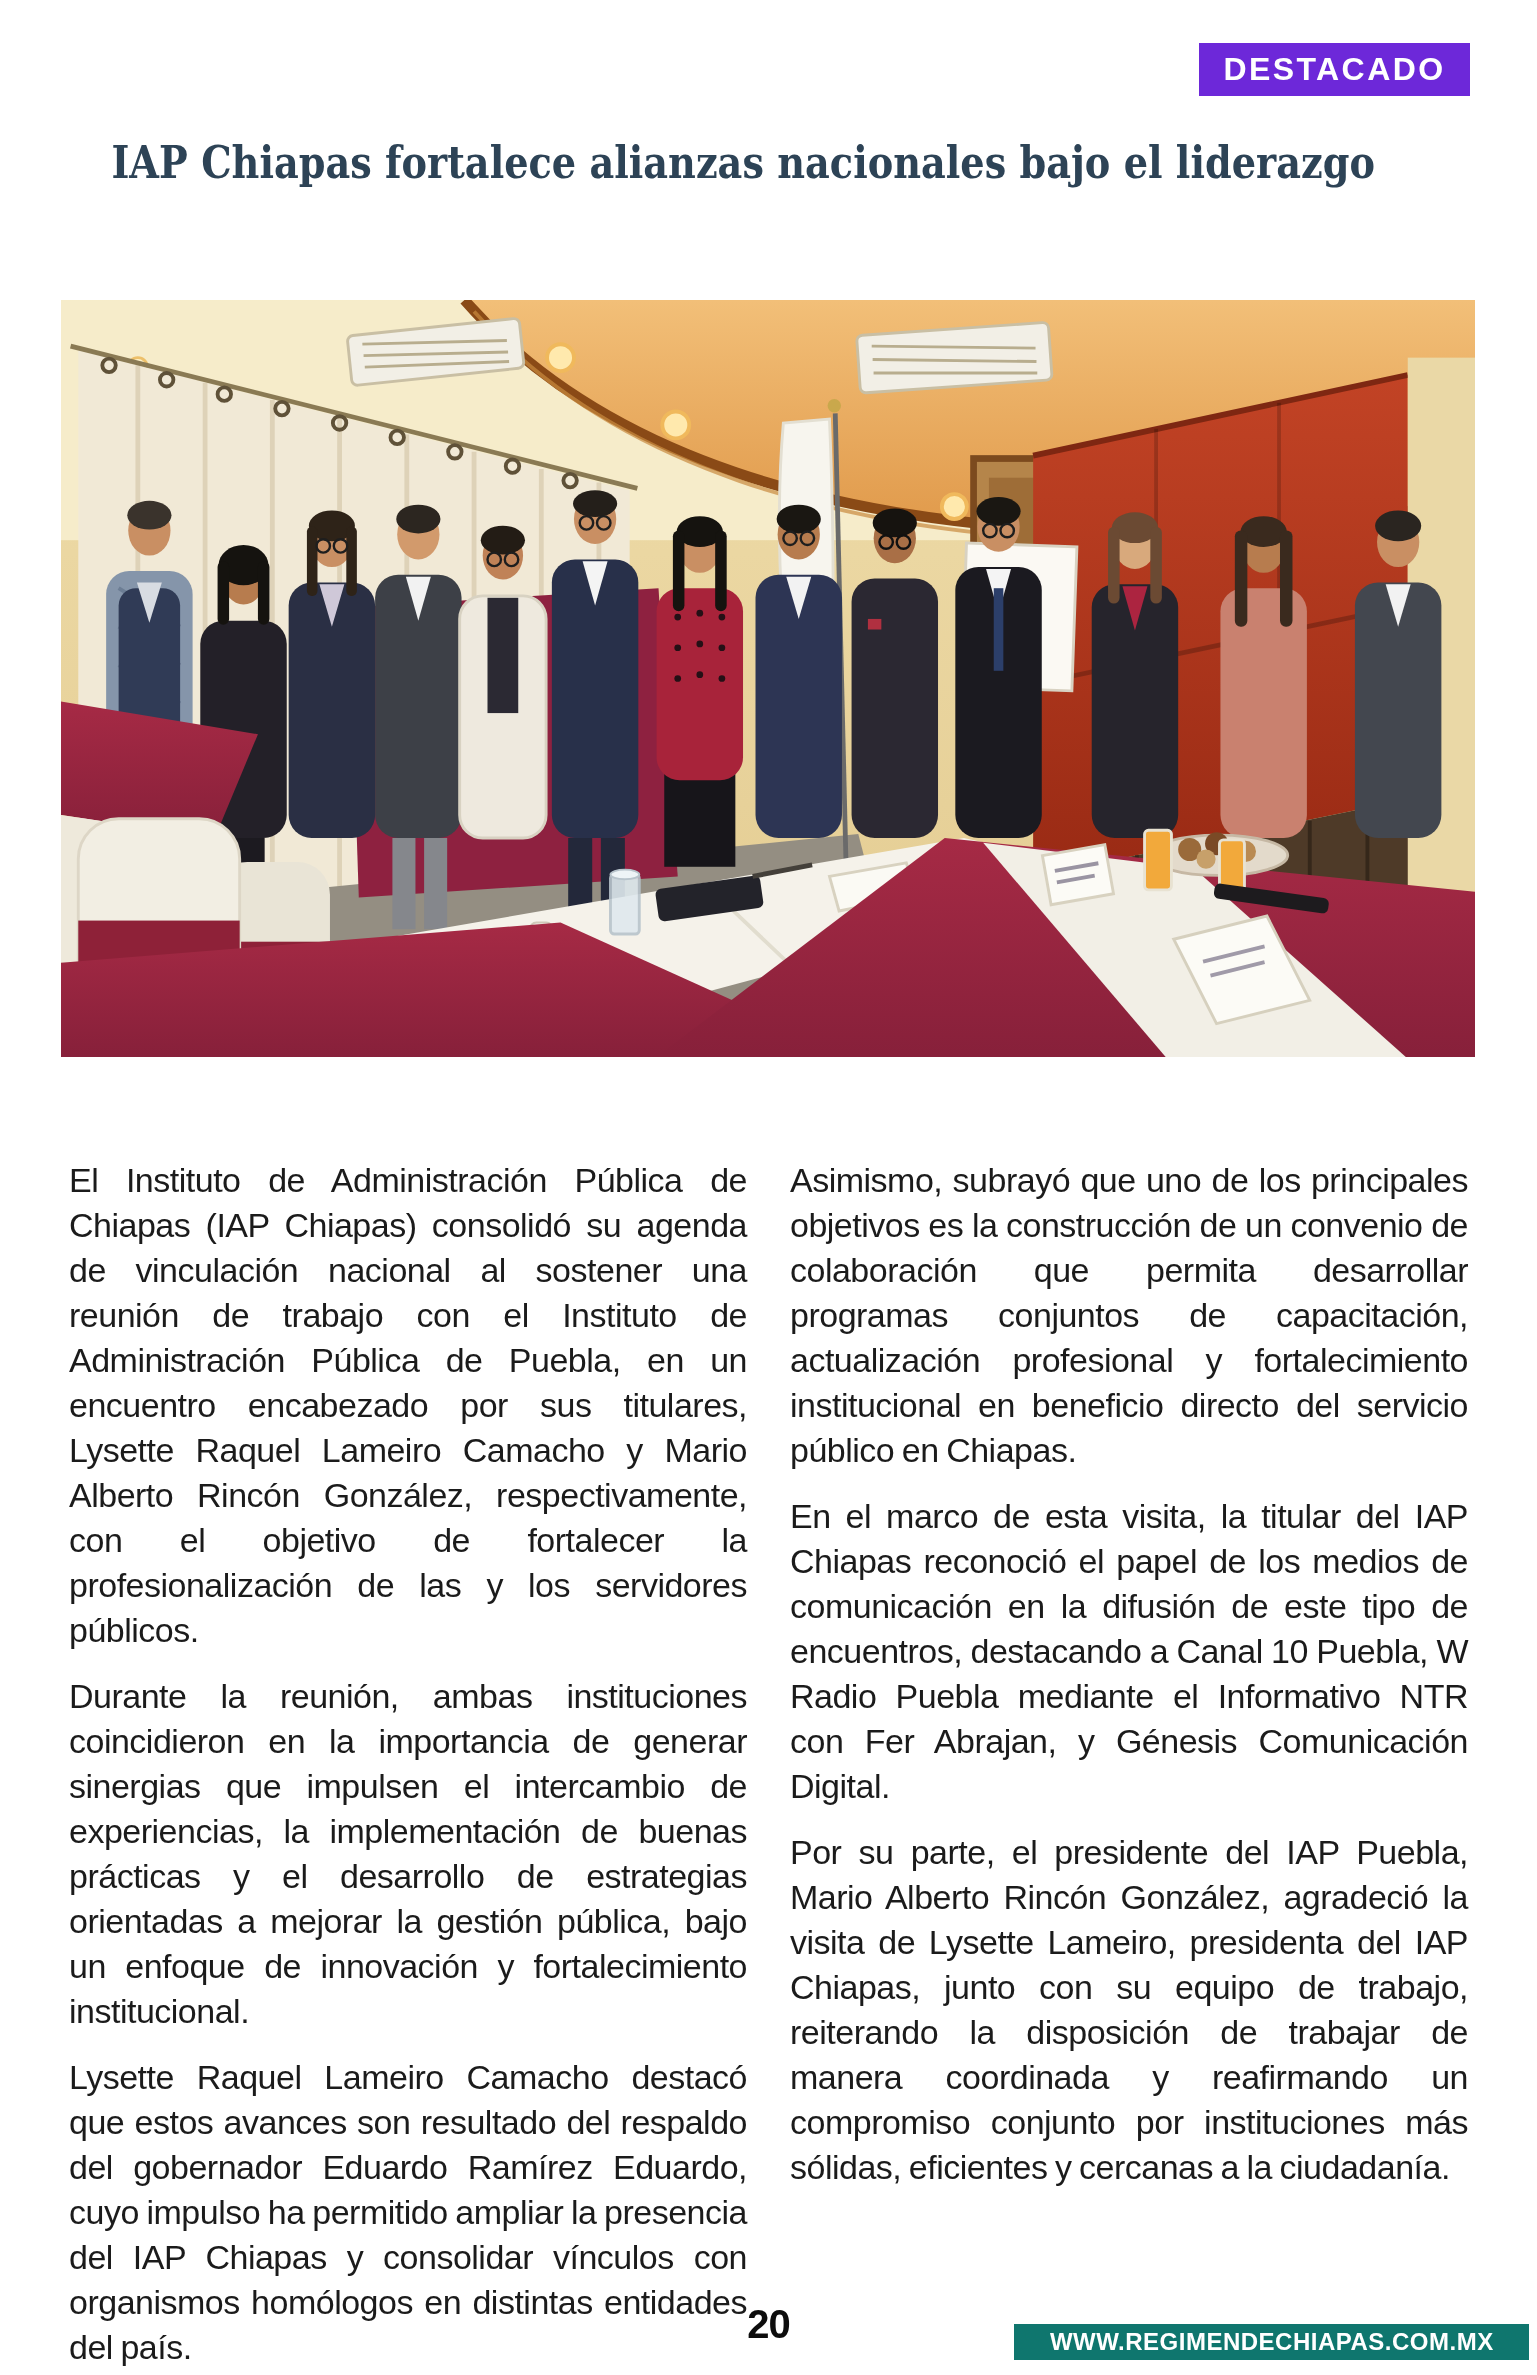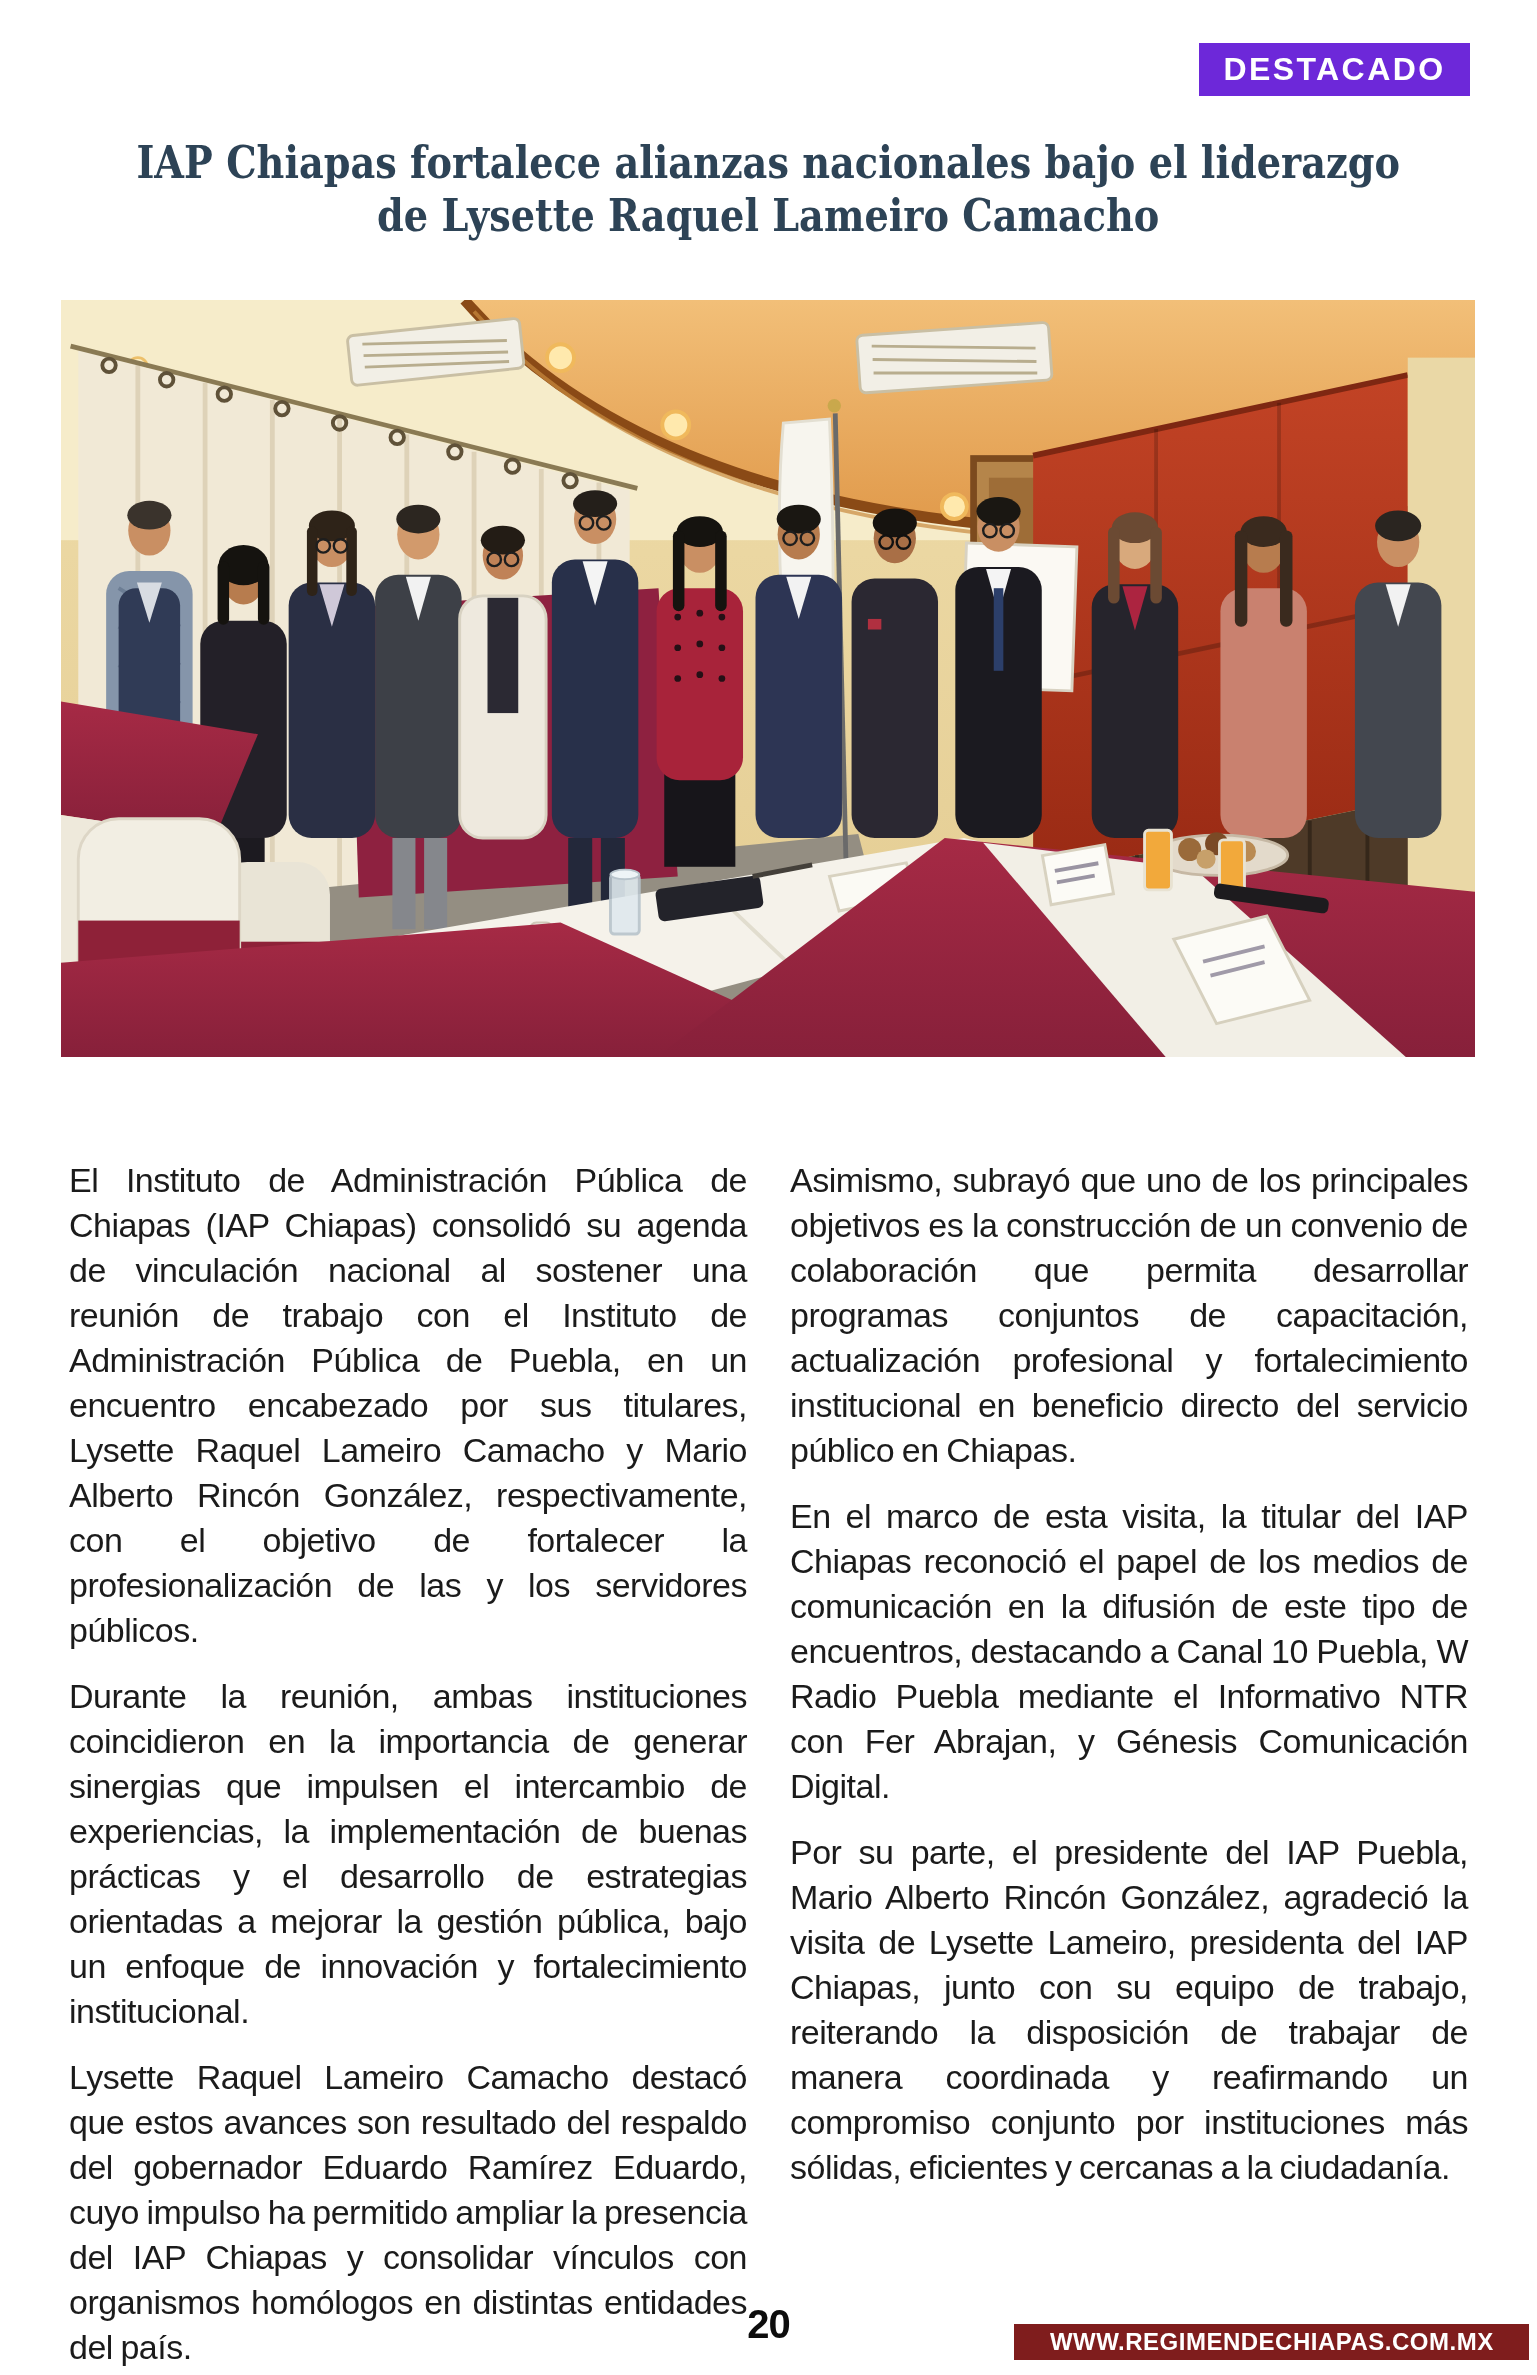--- a/index.html
+++ b/index.html
@@ -9,21 +9,21 @@
   }
   
   .badge{
     position:absolute;top:43px;right:67px;width:271px;height:53px;
     background:#6d28d9;color:#ffffff;display:flex;align-items:center;justify-content:center;
     font-weight:700;font-size:32px;letter-spacing:2.4px;
   }
   
   .title{
     position:absolute;top:136px;left:0;width:100%;
-    display:flex;flex-direction:column;align-items:center;
+    display:flex;flex-direction:row;align-items:center;
     color:#2d4356;font-family:"DejaVu Serif",serif;font-weight:700;
   }
   .title .line{white-space:nowrap;font-size:45px;line-height:1.18;transform:scaleX(.85);transform-origin:center;}
   
   .photo{position:absolute;left:61px;top:300px;width:1414px;height:757px;overflow:hidden;background:#e9d6a2;}
   .photo svg{display:block;width:100%;height:100%;}
   
   .columns{
     position:absolute;left:69px;top:1158px;width:1399px;
     display:flex;gap:43px;color:#1b1b1b;
@@ -34,21 +34,21 @@
     letter-spacing:-0.5px;word-spacing:-1.4px;text-align:justify;
     hyphens:auto;-webkit-hyphens:auto;
   }
   
   .pagenum{
     position:absolute;top:2302px;left:0;width:100%;text-align:center;
     font-size:40px;font-weight:700;letter-spacing:-1px;color:#0d0d0d;
   }
   .sitebar{
     position:absolute;top:2324px;right:7.7px;width:515px;height:36px;
-    background:#7f1d1d;color:#ffffff;display:flex;align-items:center;justify-content:center;
+    background:#0f766e;color:#ffffff;display:flex;align-items:center;justify-content:center;
     font-weight:700;font-size:24px;letter-spacing:0.5px;
   }
 </style>
 </head>
 <body>
 
 <div class="page">
 
   <div class="badge">
     <span>DESTACADO</span>

